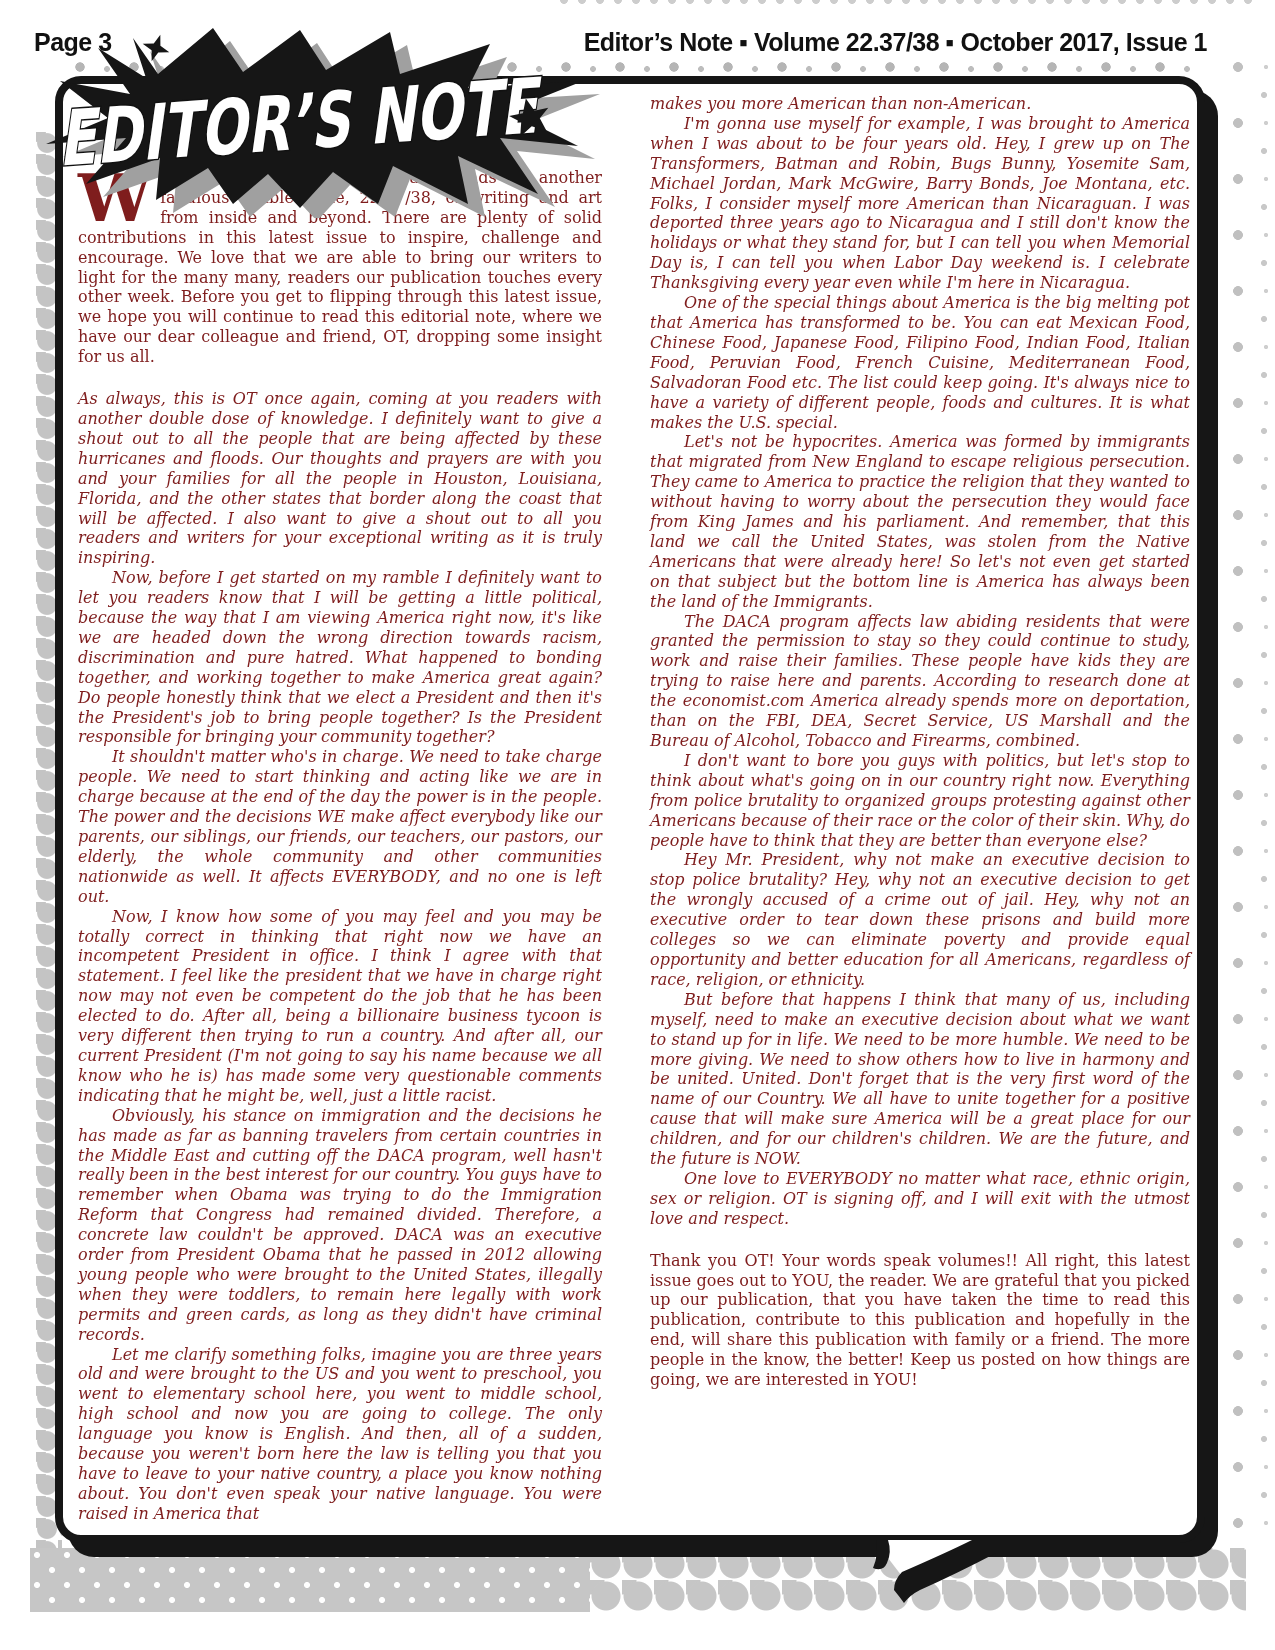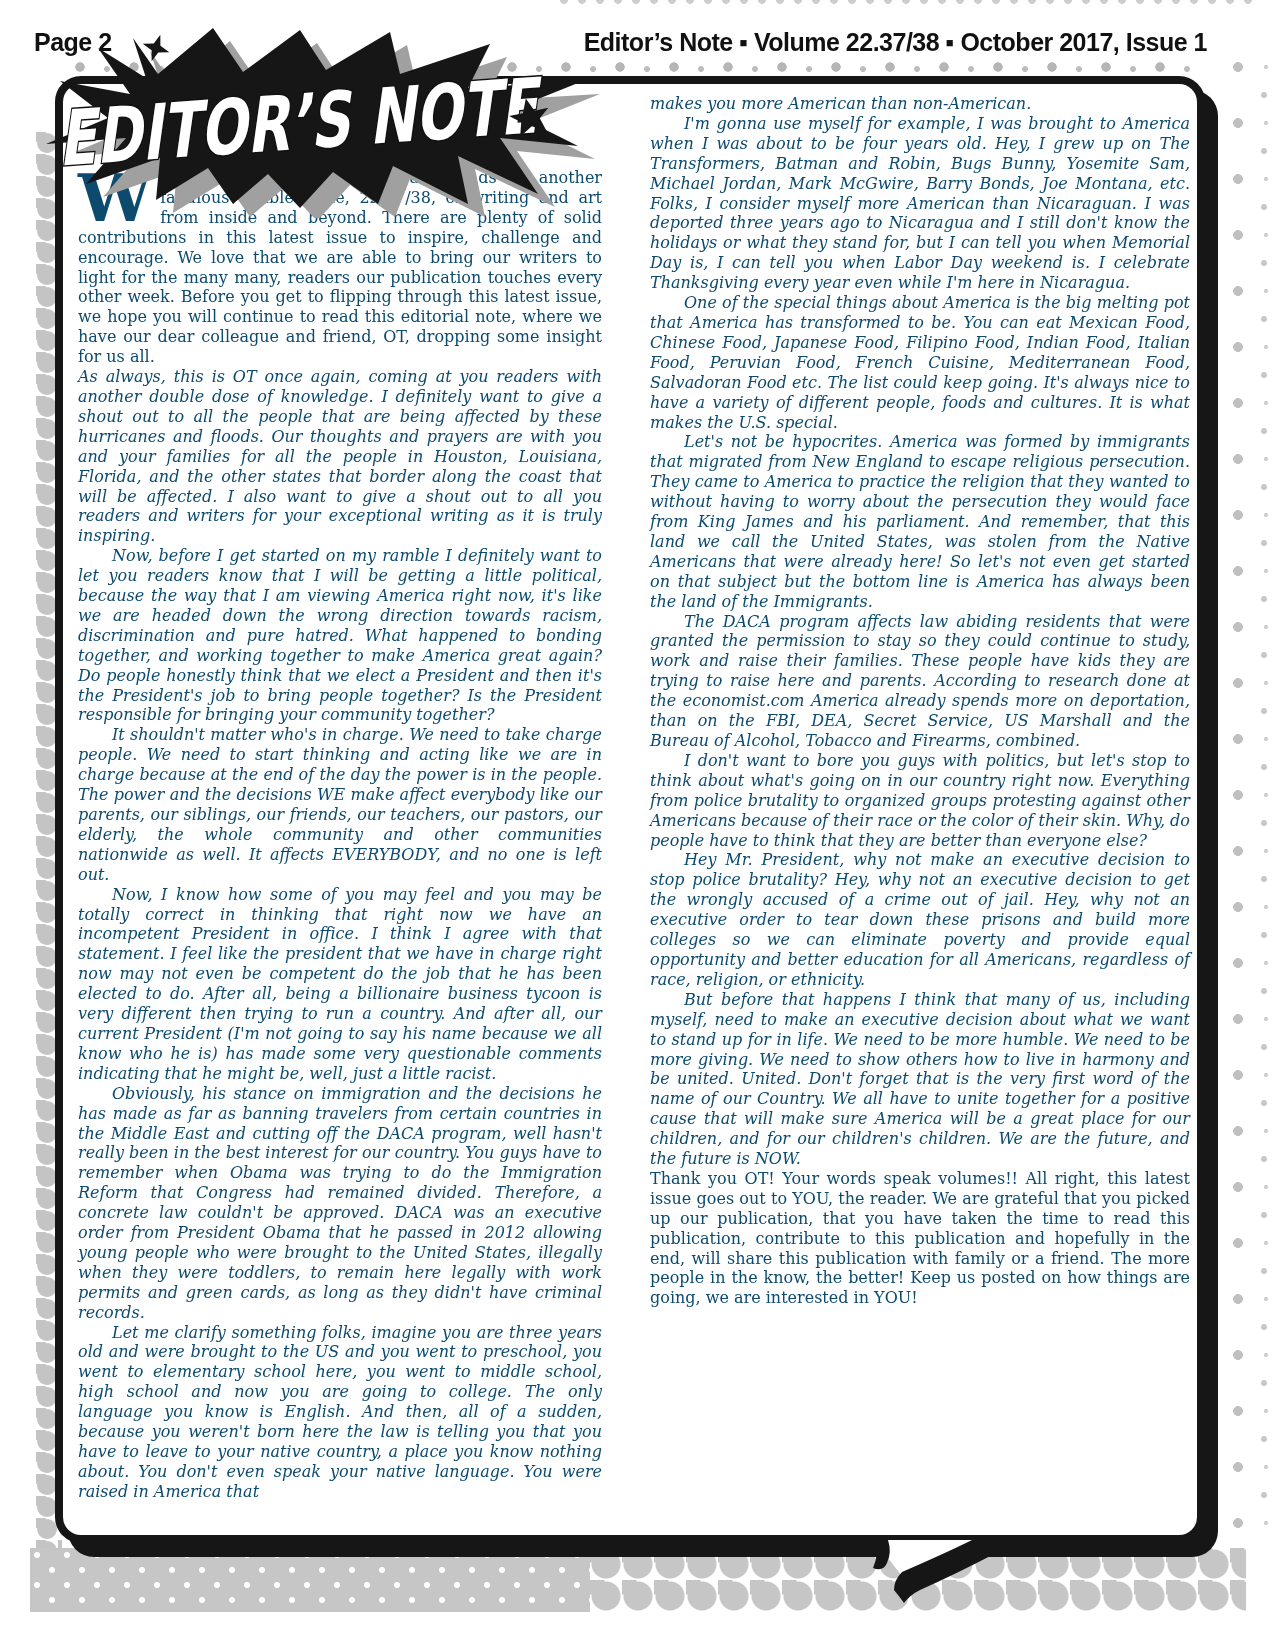--- a/index.html
+++ b/index.html
@@ -64,46 +64,46 @@
     position:absolute;left:55px;top:76px;width:1134px;height:1451px;
     background:#ffffff;border:8px solid #161616;border-radius:26px;
     box-shadow:13px 14px 0 #161616;z-index:2;
   }
   
   .logo{position:absolute;left:38px;top:26px;width:565px;height:192px;z-index:4;}
   
   .tail{position:absolute;left:848px;top:1540px;width:150px;height:64px;z-index:3;}
   
   .col{
-    position:absolute;z-index:3;text-align:justify;color:#0c4a6e;
+    position:absolute;z-index:3;text-align:justify;color:#7f1d1d;
     font-family:"DejaVu Serif","Liberation Serif",serif;
     font-size:16px;line-height:19.9px;
   }
   .col-left{left:78px;top:168px;width:524px;height:1366px;}
   .col-right{left:650px;top:94px;width:540px;height:1444px;}
   .col p{margin:0;padding:0;}
   .col p.ot{font-style:italic;}
   .col p.ind{text-indent:34px;font-style:italic;}
-  .col p.gap{}
+  .col p.gap{margin-top:22px;}
   .dropcap{
     float:left;font-size:66px;line-height:52px;font-weight:bold;
     padding:4px 8px 0 0;font-family:"DejaVu Serif",serif;font-style:normal;
   }
 </style>
 </head>
 <body>
 
 <div class="dots-top-edge"></div>
 <div class="dots-above-bubble"></div>
 <div class="band-left"></div>
 <div class="band-right"></div>
 <div class="band-bottom-left"></div>
 <div class="band-bottom-right"></div>
 
-<div class="hdr-left">Page 2</div>
+<div class="hdr-left">Page 3</div>
 <div class="hdr-right">Editor’s Note ▪ Volume 22.37/38 ▪ October 2017, Issue 1</div>
 
 <div class="bubble"></div>
 
 <div class="col col-left">
     <p class="ed"><span class="dropcap">W</span>e want to welcome our dear friends to another fabulous double issue, 22.37/38, of writing and art from inside and beyond. There are plenty of solid contributions in this latest issue to inspire, challenge and encourage.  We love that we are able to bring our writers to light for the many many, readers our publication touches every other week.  Before you get to flipping through this latest issue, we hope you will continue to read this  editorial note, where we have our dear colleague and friend, OT, dropping some insight for us all.</p>
     <p class="ot gap">As always, this is OT once again, coming at you readers with another double dose of knowledge. I definitely want to give a shout out to all the people that are being affected by these hurricanes and floods. Our thoughts and prayers are with you and your families for all the people in Houston, Louisiana, Florida, and the other states that border along the coast that will be affected. I also want to give a shout out to all you readers and writers for your exceptional writing as it is truly inspiring.</p>
     <p class="ot ind">Now, before I get started on my ramble I definitely want to let you readers know that I will be getting a little political, because the way that I am viewing America right now, it's like we are headed down the wrong direction towards racism, discrimination and pure hatred. What happened to bonding together, and working together to make America great again? Do people honestly think that we elect a President and then it's the President's job to bring people together? Is the President responsible for bringing your community together?</p>
     <p class="ot ind">It shouldn't matter who's in charge. We need to take charge people. We need to start thinking and acting like we are in charge because at the end of the day the power is in the people. The power and the decisions WE make affect everybody like our parents, our siblings, our friends, our teachers, our pastors, our elderly, the whole community and other communities nationwide as well. It affects EVERYBODY, and no one is left out.</p>
     <p class="ot ind">Now, I know how some of you may feel and you may be totally correct in thinking that right now we have an incompetent President in office. I think I agree with that statement. I feel like the president that we have in charge right now may not even be competent do the job that he has been elected to do. After all, being a billionaire business tycoon is very different then trying to run a country. And after all, our current President (I'm not going to say his name because we all know who he is) has made some very questionable comments indicating that he might be, well, just a little racist.</p>
@@ -112,20 +112,21 @@
   </div>
 <div class="col col-right">
     <p class="ot">makes you more American than non-American.</p>
     <p class="ot ind">I'm gonna use myself for example, I was brought to America when I was about to be four years old. Hey, I grew up on The Transformers, Batman and Robin, Bugs Bunny, Yosemite Sam, Michael Jordan, Mark McGwire, Barry Bonds, Joe Montana, etc. Folks, I consider myself more American than Nicaraguan. I was deported three years ago to Nicaragua and I still don't know the holidays or what they stand for, but I can tell you when Memorial Day is, I can tell you when Labor Day weekend is. I celebrate Thanksgiving every year even while I'm here in Nicaragua.</p>
     <p class="ot ind">One of the special things about America is the big melting pot that America has transformed to be. You can eat Mexican Food, Chinese Food, Japanese Food, Filipino Food, Indian Food, Italian Food, Peruvian Food, French Cuisine, Mediterranean Food, Salvadoran Food etc. The list could keep going. It's always nice to have a variety of different people,  foods and cultures. It is what makes the U.S. special.</p>
     <p class="ot ind">Let's not be hypocrites. America was formed by immigrants that migrated from New England to escape religious persecution. They came to America to practice the religion that they wanted to without having to worry about the persecution they would face from King James and his parliament. And remember, that this land we call the United States, was stolen from the Native Americans that were already here! So let's not even get started on that subject but the bottom line is America has always been the land of the Immigrants.</p>
     <p class="ot ind">The DACA program affects law abiding residents that were granted the permission to stay so they could continue to study, work and raise their families. These people have kids they are trying to raise here and parents. According to research done at the economist.com America already spends more on deportation, than on the FBI, DEA, Secret Service, US Marshall and the Bureau of Alcohol, Tobacco and Firearms, combined.</p>
     <p class="ot ind">I don't want to bore you guys with politics, but let's stop to think about what's going on in our country right now. Everything from police brutality to organized groups protesting against other Americans because of their race or the color of their skin. Why, do people have to think that they are better than everyone else?</p>
     <p class="ot ind">Hey Mr. President, why not make an executive decision to stop police brutality? Hey, why not an executive decision to get the wrongly accused of a crime out of jail. Hey, why not an executive order to tear down these prisons and build more colleges so we can eliminate poverty and provide equal opportunity and better education for all Americans, regardless of race, religion, or ethnicity.</p>
     <p class="ot ind">But before that happens I think that many of us, including myself, need to make an executive decision about what we want to stand up for in life. We need to be more humble. We need to be more giving. We need to show others how to live in harmony and be united. United. Don't forget that is the very first word of the name of our Country. We all have to unite together for a positive cause that will make sure America will be a great place for our children, and for our children's children. We are the future, and the future is NOW.</p>
+    <p class="ot ind">One love to EVERYBODY no matter what race, ethnic origin, sex or religion. OT is signing off, and I will exit with the utmost love and respect.</p>
     <p class="ed gap">Thank you OT! Your words speak volumes!! All right, this latest issue goes out to YOU, the reader.  We are grateful that you picked up our publication, that you have taken the time to read this publication, contribute to this publication and hopefully in the end,  will share this publication with family or a friend. The more people in the know, the better! Keep us posted on how things are going, we are interested in YOU!</p>
   </div>
 
 <svg class="tail" viewBox="0 0 150 64" xmlns="http://www.w3.org/2000/svg">
   <polygon points="38,0 150,0 150,4 60,44 40,18" fill="#ffffff"></polygon>
   <path d="M150,0 L150,12 Q108,34 72,50 Q62,55 56,63 Q51,56 46,50 Q46,40 54,32 Q100,12 124,0 Z" fill="#161616"></path>
   <path d="M24,0 L40,0 Q44,12 39,23 Q35,32 25,28 Q31,14 28,0 Z" fill="#161616"></path>
 </svg>
 
 <svg class="logo" viewBox="0 0 565 192" xmlns="http://www.w3.org/2000/svg">

